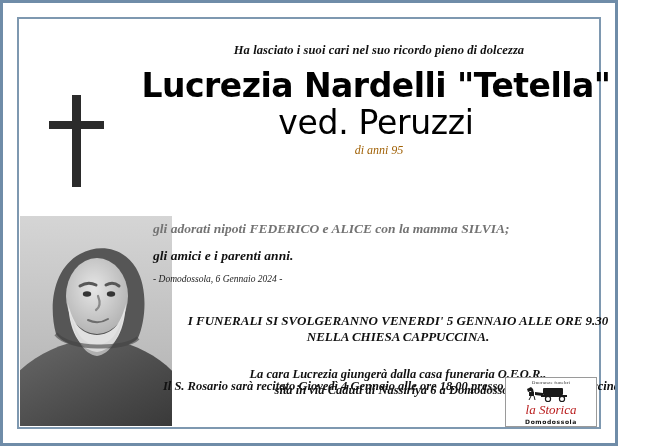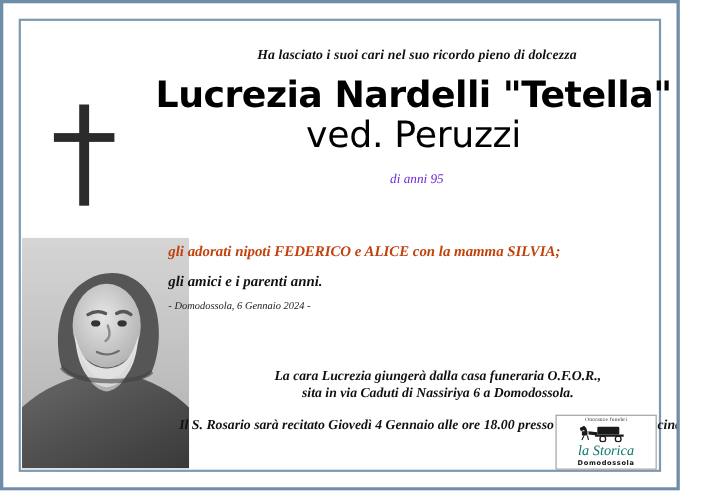--- a/index.html
+++ b/index.html
@@ -95,41 +95,41 @@
     font-size: 33px;
     font-weight: normal;
     color: #000;
     letter-spacing: -0.3px;
     line-height: 1.12;
     margin-left: -6px;
   }
   .age {
     font-size: 12px;
     font-style: italic;
-    color: #6d28d9;
-    margin-top: 13px;
+    color: #a16207;
+    margin-top: 1px;
   }
   .body-block {
     position: absolute;
     left: 150px;
     top: 218px;
     width: 480px;
     text-align: left;
   }
   .announce {
     font-size: 12.5px;
     font-style: italic;
     color: #111;
     margin-bottom: 13px;
   }
   .relatives {
     font-size: 13.5px;
     font-style: italic;
     font-weight: bold;
-    color: #c2410c;
+    color: #737373;
     margin-bottom: 11px;
   }
   .friends {
     font-size: 13.5px;
     font-style: italic;
     font-weight: bold;
     color: #111;
     margin-bottom: 10px;
   }
   .place-date {
@@ -190,21 +190,21 @@
   .logo-carriage {
     height: 17px;
     display: flex;
     align-items: center;
     justify-content: center;
   }
   .logo-name {
     font-family: "Liberation Serif", serif;
     font-size: 13px;
     font-style: italic;
-    color: #0f766e;
+    color: #b91c1c;
     line-height: 1;
     margin-top: 1px;
   }
   .logo-city {
     font-family: "DejaVu Sans", sans-serif;
     font-size: 6px;
     font-weight: bold;
     letter-spacing: 0.6px;
     color: #111;
     margin-top: 2px;
@@ -272,20 +272,22 @@
     <div class="age">di anni 95</div>
   </div>
 
   <div class="body-block">
     <div class="relatives">gli adorati nipoti FEDERICO e ALICE con la mamma SILVIA;</div>
     <div class="friends">gli amici e i parenti anni.</div>
     <div class="place-date">- Domodossola, 6 Gennaio 2024 -</div>
   </div>
 
   <div class="funeral">
+    <div class="funeral-line1" style="white-space:pre-line;">I FUNERALI SI SVOLGERANNO VENERDI' 5 GENNAIO ALLE ORE 9.30
+NELLA CHIESA CAPPUCCINA.</div>
     <div class="funeral-line2" style="white-space:pre-line;">La cara Lucrezia giungerà dalla casa funeraria O.F.O.R.,
 sita in via Caduti di Nassiriya 6 a Domodossola.</div>
   </div>
 
   <div class="rosary">Il S. Rosario sarà recitato Giovedì 4 Gennaio alle ore 18.00 presso la Chiesa Cappuccina.</div>
 
   <div class="logo">
     <div class="logo-top">Onoranze funebri</div>
     <div class="logo-carriage">
       <svg width="60" height="16" viewBox="0 0 60 16" xmlns="http://www.w3.org/2000/svg" aria-hidden="true">

